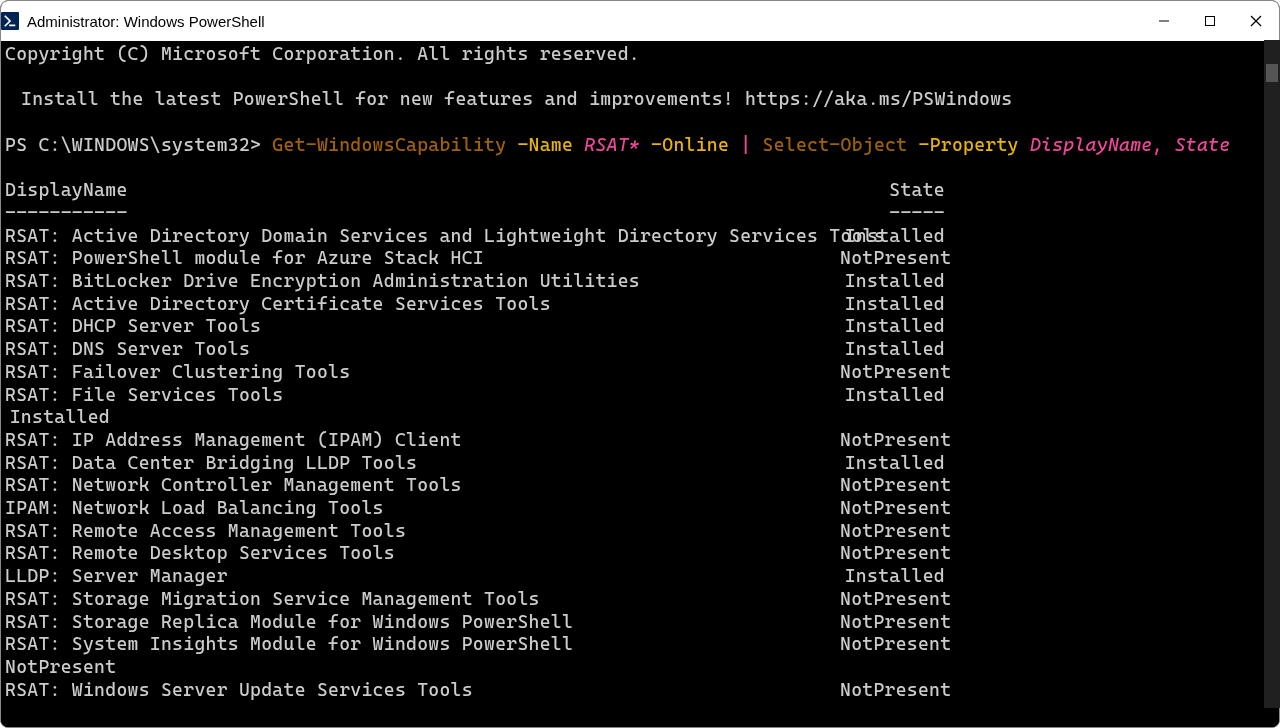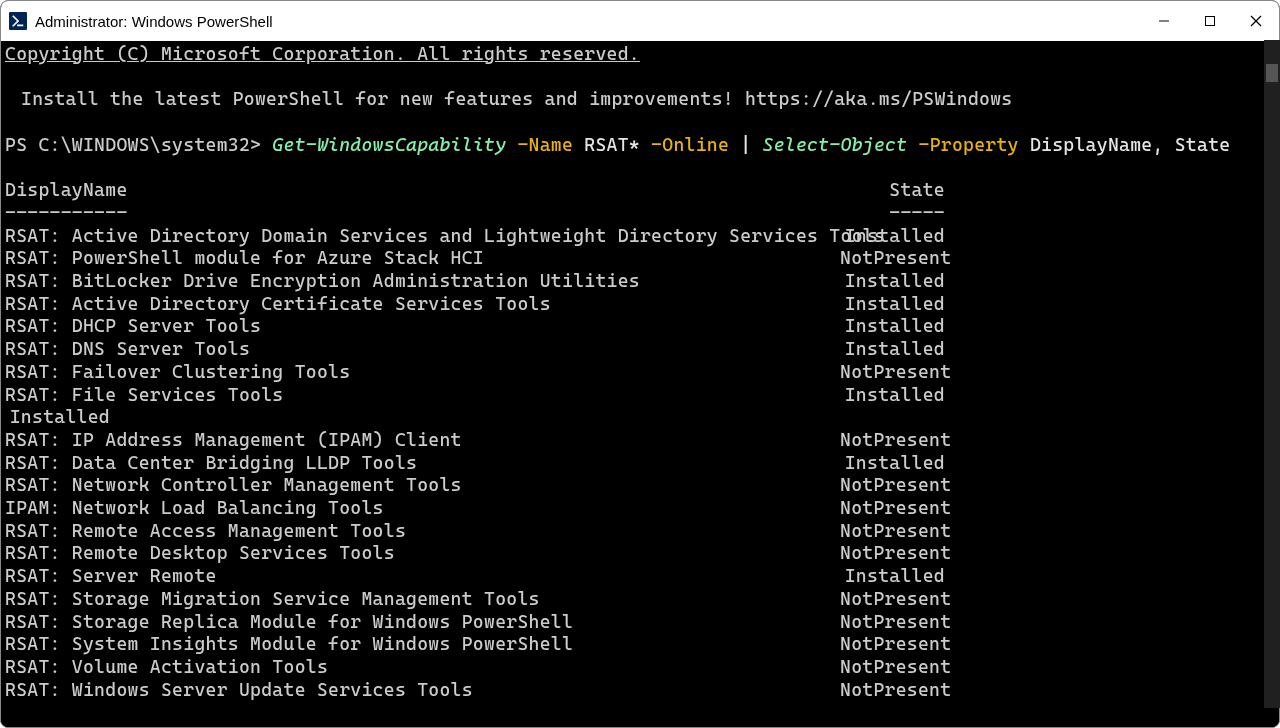--- a/index.html
+++ b/index.html
@@ -2,47 +2,47 @@
 <html><head>
 <meta charset="utf-8">
 <style>
   * { margin: 0; padding: 0; box-sizing: border-box; }
   html, body { width: 1280px; height: 728px; overflow: hidden; font-family: "Segoe UI", sans-serif; background: #fff; }
   .window {
     width: 1280px; height: 728px; border: 1px solid #888; border-radius: 8px; overflow: hidden;
     display: flex; flex-direction: column; background: #000;
   }
   .titlebar {
-    height: 40px; background: #fff; display: flex; align-items: center; padding-left: 8px;
+    height: 40px; background: #fff; display: flex; align-items: center; padding-left: 0;
     color: #000; font-size: 15px; position: relative; flex-shrink: 0;
   }
   .titlebar-icon {
     width: 18px; height: 18px; background: #012456; display: inline-flex; align-items: center;
     justify-content: center; margin-right: 8px; border-radius: 1px;
   }
   .titlebar-icon svg { width: 14px; height: 14px; }
   .title-text { font-weight: 400; }
   .win-controls { position: absolute; right: 0; top: 0; height: 40px; display: flex; }
   .win-btn { width: 46px; height: 40px; display: flex; align-items: center; justify-content: center;
     color: #000; cursor: default; }
   .win-btn svg { width: 12px; height: 12px; stroke: #000; stroke-width: 1; fill: none; }
   .win-btn.close svg { stroke-width: 1.2; }
 
   .terminal {
     flex: 1; background: #000; color: #ccc; font-family: Consolas, "Cascadia Mono", monospace;
     font-size: 18.5px; line-height: 22.7px; padding: 2px 4px 4px 4px; position: relative; overflow: hidden;
     letter-spacing: 0.3px;
   }
   .terminal .row { white-space: pre; }
-  .copyright { color: #ccc; text-decoration: underline; }
+  .copyright { color: #ccc; }
   .install-msg { color: #ccc; margin-left: 16px; }
   .prompt { color: #ccc; margin-top: 8px; }
-  .cmd-yellow { color: #86efac; font-style: italic; }
+  .cmd-yellow { color: #a16207; }
   .cmd-gray { color: #eab308; text-align: center; }
-  .cmd-white { color: #e5e5e5; }
+  .cmd-white { color: #ec4899; font-style: italic; }
 
   .tbl-row { display: flex; }
   .col-name { width: 835px; white-space: pre; }
   .col-state { width: 105px; text-align: right; white-space: pre; }
 
   .scrollbar {
     position: absolute; right: 0; top: 40px; width: 16px; bottom: 20px;
     background: #202020;
   }
   .scroll-thumb {
@@ -154,37 +154,36 @@
         </div>
         <div class="tbl-row">
           <span class="col-name">RSAT: Remote Access Management Tools</span>
           <span class="col-state">NotPresent</span>
         </div>
         <div class="tbl-row">
           <span class="col-name">RSAT: Remote Desktop Services Tools</span>
           <span class="col-state">NotPresent</span>
         </div>
         <div class="tbl-row">
-          <span class="col-name">RSAT: Server Remote</span>
+          <span class="col-name">LLDP: Server Manager</span>
           <span class="col-state">Installed</span>
         </div>
         <div class="tbl-row">
           <span class="col-name">RSAT: Storage Migration Service Management Tools</span>
           <span class="col-state">NotPresent</span>
         </div>
         <div class="tbl-row">
           <span class="col-name">RSAT: Storage Replica Module for Windows PowerShell</span>
           <span class="col-state">NotPresent</span>
         </div>
         <div class="tbl-row">
           <span class="col-name">RSAT: System Insights Module for Windows PowerShell</span>
           <span class="col-state">NotPresent</span>
         </div>
         <div class="tbl-row">
-          <span class="col-name">RSAT: Volume Activation Tools</span>
           <span class="col-state">NotPresent</span>
         </div>
         <div class="tbl-row">
           <span class="col-name">RSAT: Windows Server Update Services Tools</span>
           <span class="col-state">NotPresent</span>
         </div>
       </div>
   </div>
 
   <div class="scrollbar">

